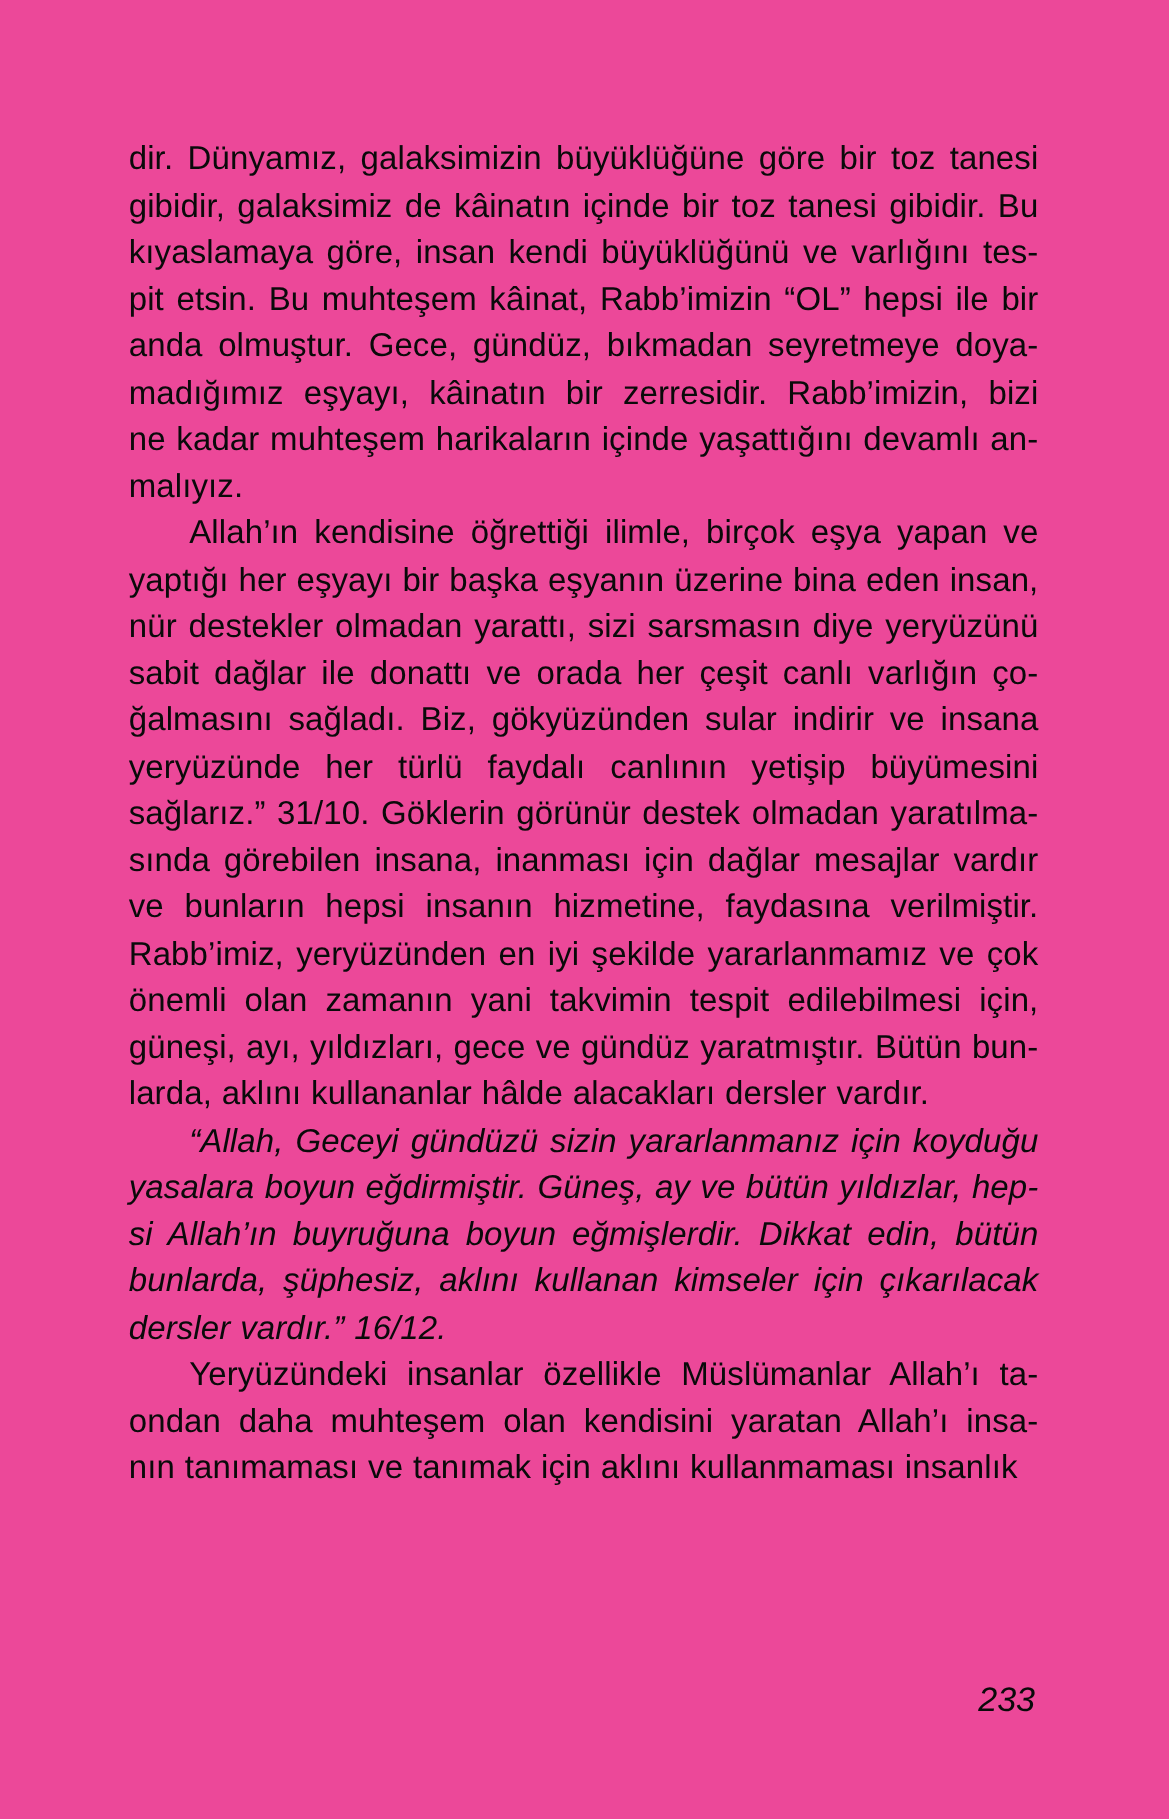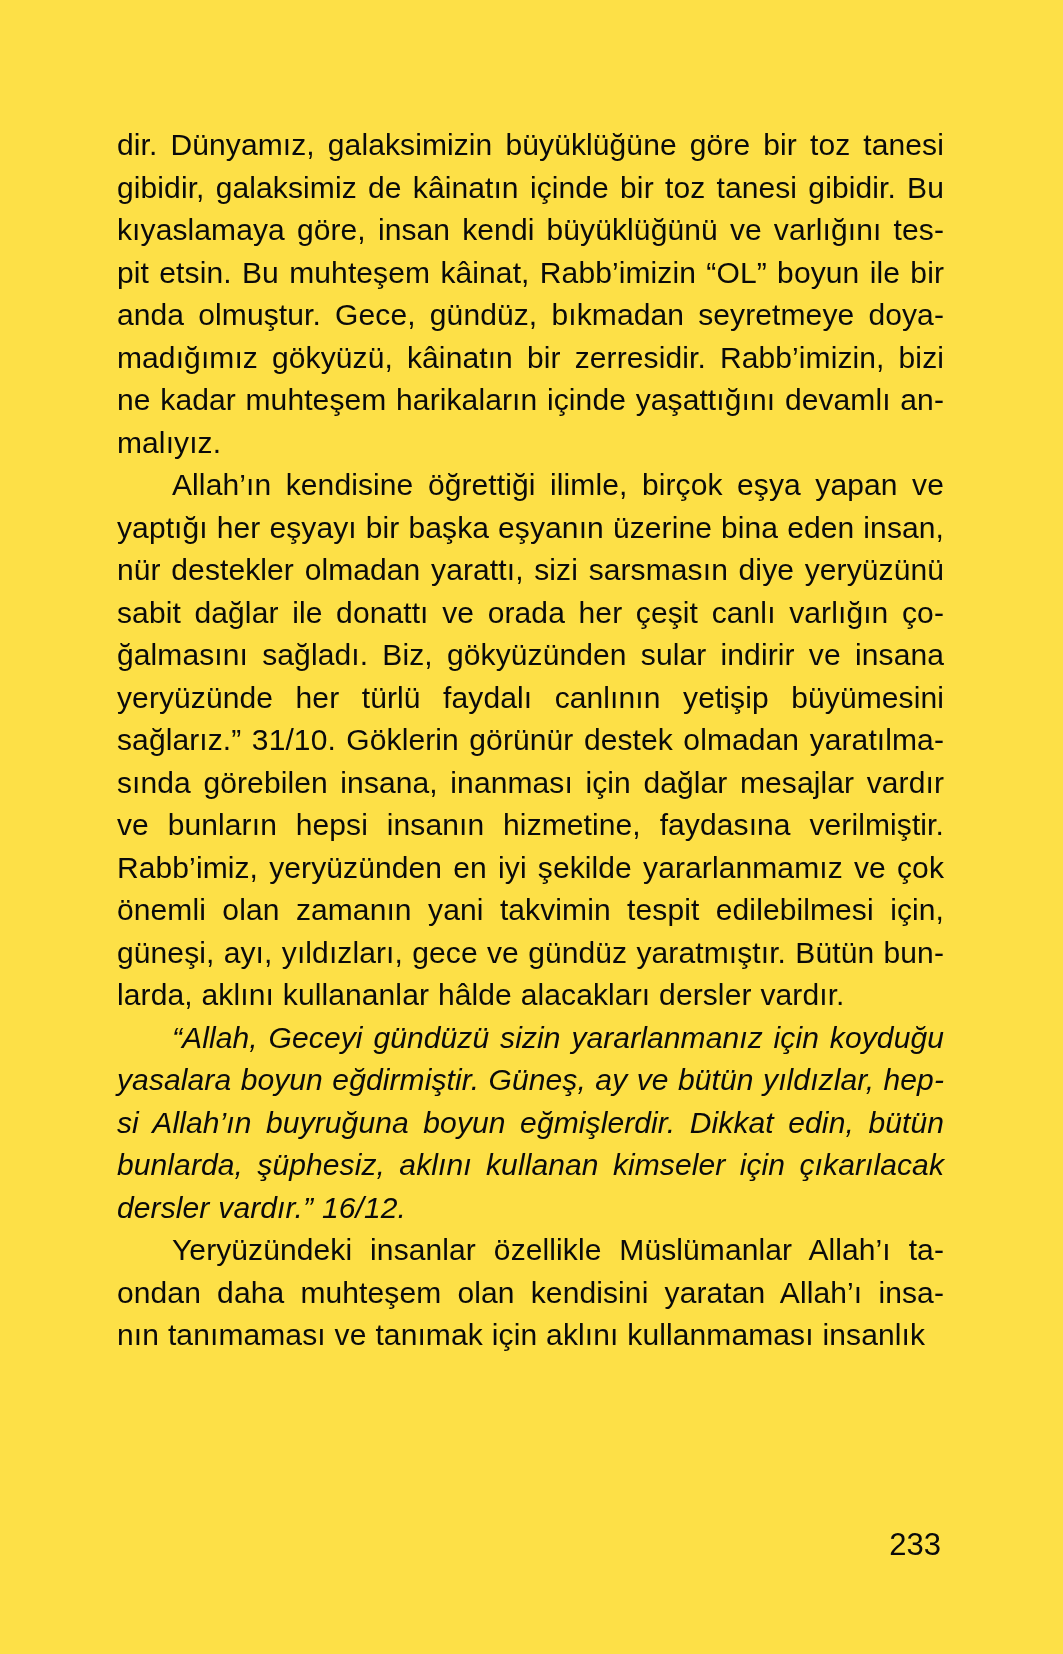--- a/index.html
+++ b/index.html
@@ -11,21 +11,21 @@
     height: 1654px;
     position: relative;
     background: #ffffff;
     font-family: "Liberation Sans", sans-serif;
     color: #0a0a0a;
     overflow: hidden;
   }
   .page {
     position: absolute;
     inset: 0;
-    background: #fde047;
+    background: #ec4899;
   }
   .text-block {
     position: absolute;
     left: 117px;
     top: 124px;
     width: 827px;
     font-size: 30px;
     line-height: 42.5px;
     letter-spacing: 0.1px;
   }
@@ -50,34 +50,35 @@
   .line.indent {
     text-indent: 55px;
   }
   .page-number {
     position: absolute;
     top: 1524px;
     right: 122px;
     font-size: 31px;
     line-height: 42px;
     text-align: right;
+    font-style: italic;
   }
 </style>
 </head>
 <body>
 
 <div class="page">
   <div class="text-block">
       <div class="paragraph">
         <div class="line">dir. Dünyamız, galaksimizin büyüklüğüne göre bir toz tanesi</div>
         <div class="line">gibidir, galaksimiz de kâinatın içinde bir toz tanesi gibidir. Bu</div>
         <div class="line">kıyaslamaya göre, insan kendi büyüklüğünü ve varlığını tes-</div>
-        <div class="line">pit etsin. Bu muhteşem kâinat, Rabb’imizin “OL” boyun ile bir</div>
+        <div class="line">pit etsin. Bu muhteşem kâinat, Rabb’imizin “OL” hepsi ile bir</div>
         <div class="line">anda olmuştur. Gece, gündüz, bıkmadan seyretmeye doya-</div>
-        <div class="line">madığımız gökyüzü, kâinatın bir zerresidir. Rabb’imizin, bizi</div>
+        <div class="line">madığımız eşyayı, kâinatın bir zerresidir. Rabb’imizin, bizi</div>
         <div class="line">ne kadar muhteşem harikaların içinde yaşattığını devamlı an-</div>
         <div class="line last">malıyız.</div>
       </div>
       <div class="paragraph">
         <div class="line indent">Allah’ın kendisine öğrettiği ilimle, birçok eşya yapan ve</div>
         <div class="line">yaptığı her eşyayı bir başka eşyanın üzerine bina eden insan,</div>
         <div class="line">nür destekler olmadan yarattı, sizi sarsmasın diye yeryüzünü</div>
         <div class="line">sabit dağlar ile donattı ve orada her çeşit canlı varlığın ço-</div>
         <div class="line">ğalmasını sağladı. Biz, gökyüzünden sular indirir ve insana</div>
         <div class="line">yeryüzünde her türlü faydalı canlının yetişip büyümesini</div>

